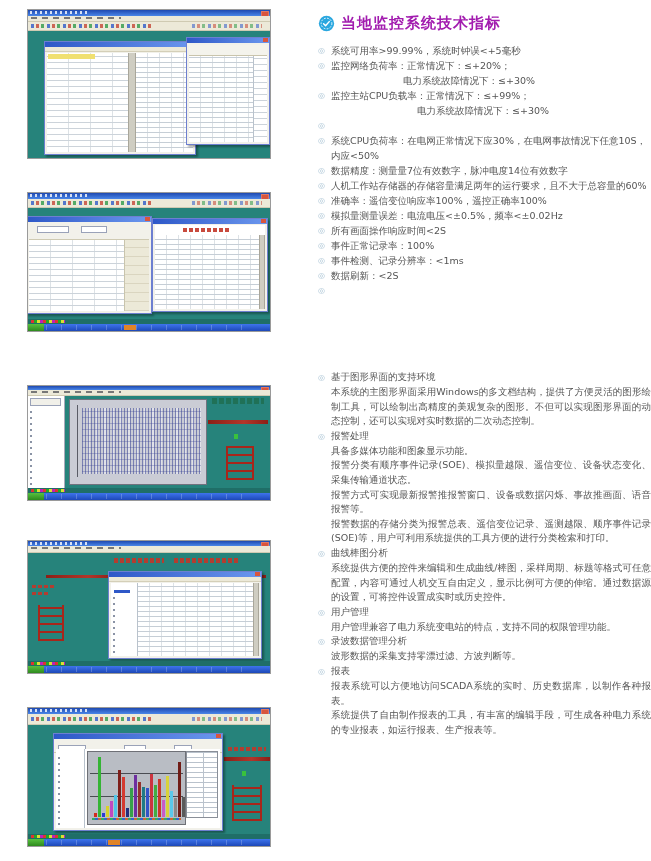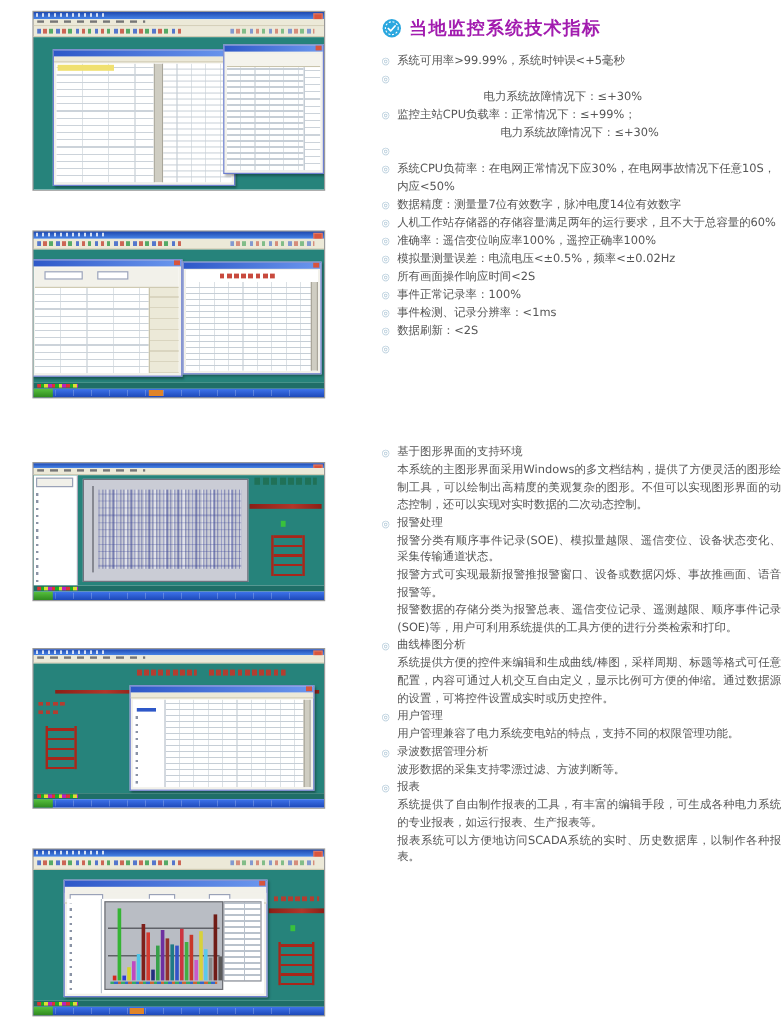--- a/index.html
+++ b/index.html
@@ -320,20 +320,21 @@
       </svg>
       <span class="sec-title">当地监控系统技术指标</span>
     </div>
     <div id="spec-list">
         <div class="spec-line lvl0">
     <span class="blt">◎</span>
     <span class="txt">系统可用率&gt;99.99%，系统时钟误&lt;+5毫秒</span>
   </div>
         <div class="spec-line lvl0">
     <span class="blt">◎</span>
+    <span class="txt">监控网络负荷率：正常情况下：≤+20%；</span>
   </div>
         <div class="spec-line lvl2">
 
     <span class="txt">电力系统故障情况下：≤+30%</span>
   </div>
         <div class="spec-line lvl0">
     <span class="blt">◎</span>
     <span class="txt">监控主站CPU负载率：正常情况下：≤+99%；</span>
   </div>
         <div class="spec-line lvl3">
@@ -396,20 +397,21 @@
       <span class="blt">◎</span>
       <span class="txt">基于图形界面的支持环境</span>
     </div>
   <p class="para">本系统的主图形界面采用Windows的多文档结构，提供了方便灵活的图形绘制工具，可以绘制出高精度的美观复杂的图形。不但可以实现图形界面的动态控制，还可以实现对实时数据的二次动态控制。</p>
         </div>
         <div class="feat">
     <div class="spec-line">
       <span class="blt">◎</span>
       <span class="txt">报警处理</span>
     </div>
+  <p class="para">具备多媒体功能和图象显示功能。</p>
           <p class="para">报警分类有顺序事件记录(SOE)、模拟量越限、遥信变位、设备状态变化、采集传输通道状态。</p>
           <p class="para">报警方式可实现最新报警推报警窗口、设备或数据闪烁、事故推画面、语音报警等。</p>
           <p class="para">报警数据的存储分类为报警总表、遥信变位记录、遥测越限、顺序事件记录(SOE)等，用户可利用系统提供的工具方便的进行分类检索和打印。</p>
         </div>
         <div class="feat">
     <div class="spec-line">
       <span class="blt">◎</span>
       <span class="txt">曲线棒图分析</span>
     </div>
   <p class="para">系统提供方便的控件来编辑和生成曲线/棒图，采样周期、标题等格式可任意配置，内容可通过人机交互自由定义，显示比例可方便的伸缩。通过数据源的设置，可将控件设置成实时或历史控件。</p>
@@ -426,19 +428,19 @@
       <span class="blt">◎</span>
       <span class="txt">录波数据管理分析</span>
     </div>
   <p class="para">波形数据的采集支持零漂过滤、方波判断等。</p>
         </div>
         <div class="feat">
     <div class="spec-line">
       <span class="blt">◎</span>
       <span class="txt">报表</span>
     </div>
-  <p class="para">系统提供了自由制作报表的工具，有丰富的编辑手段，可生成各种电力系统的专业报表，如运行报表、生产报表等。</p>
-          <p class="para">报表系统可以方便地访问SCADA系统的实时、历史数据库，以制作各种报表。</p>
+  <p class="para">报表系统可以方便地访问SCADA系统的实时、历史数据库，以制作各种报表。</p>
+          <p class="para">系统提供了自由制作报表的工具，有丰富的编辑手段，可生成各种电力系统的专业报表，如运行报表、生产报表等。</p>
         </div>
       </div>
   </div>
 
 </div>
 
 </body></html>

